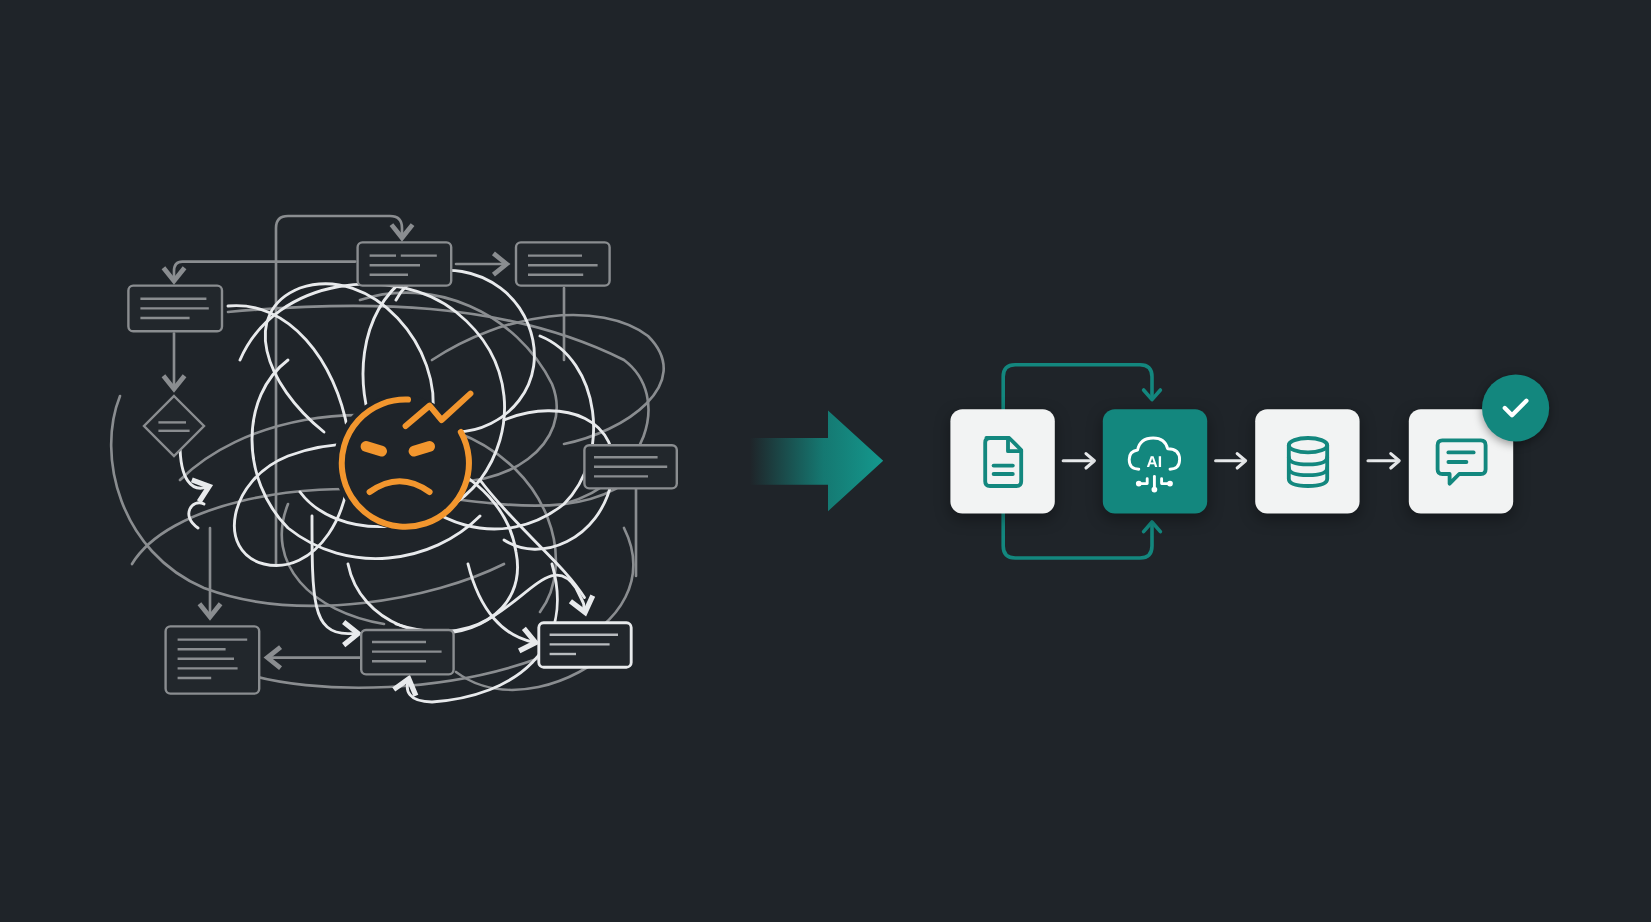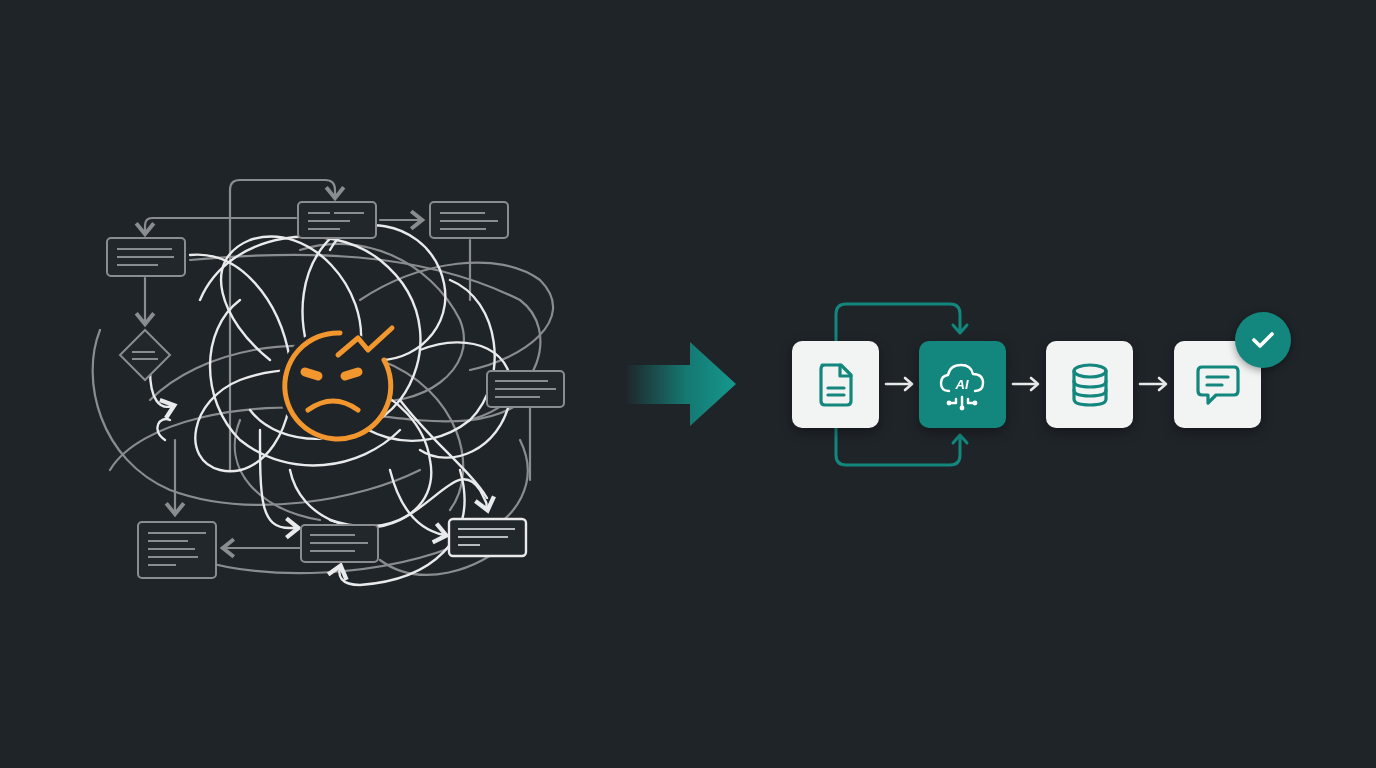--- a/index.html
+++ b/index.html
@@ -1,18 +1,18 @@
 <!DOCTYPE html>
 <html><head>
 <meta charset="utf-8">
 <style>
   html,body{margin:0;padding:0;}
   body{width:1376px;height:768px;background:#1f2429;overflow:hidden;position:relative;font-family:"Liberation Sans",sans-serif;}
   .layer{position:absolute;left:0;top:0;width:1376px;height:768px;}
-  .node{position:absolute;border-radius:10px;box-shadow:0 4px 12px rgba(0,0,0,.35);display:flex;align-items:center;justify-content:center;font-style:italic;}
+  .node{position:absolute;border-radius:10px;box-shadow:0 4px 12px rgba(0,0,0,.35);display:flex;align-items:center;justify-content:center;}
   .node.light{background:#f2f3f3;}
   .node.teal{background:#13877e;}
   .badge{position:absolute;width:56px;height:56px;border-radius:50%;background:#13877e;display:flex;align-items:center;justify-content:center;box-shadow:0 2px 8px rgba(0,0,0,.4);}
 </style>
 </head>
 <body>
 
 <svg class="layer" viewBox="0 0 1376 768" xmlns="http://www.w3.org/2000/svg">
   <defs>
     <marker id="ag" markerWidth="10" markerHeight="10" refX="5" refY="5" orient="auto">

